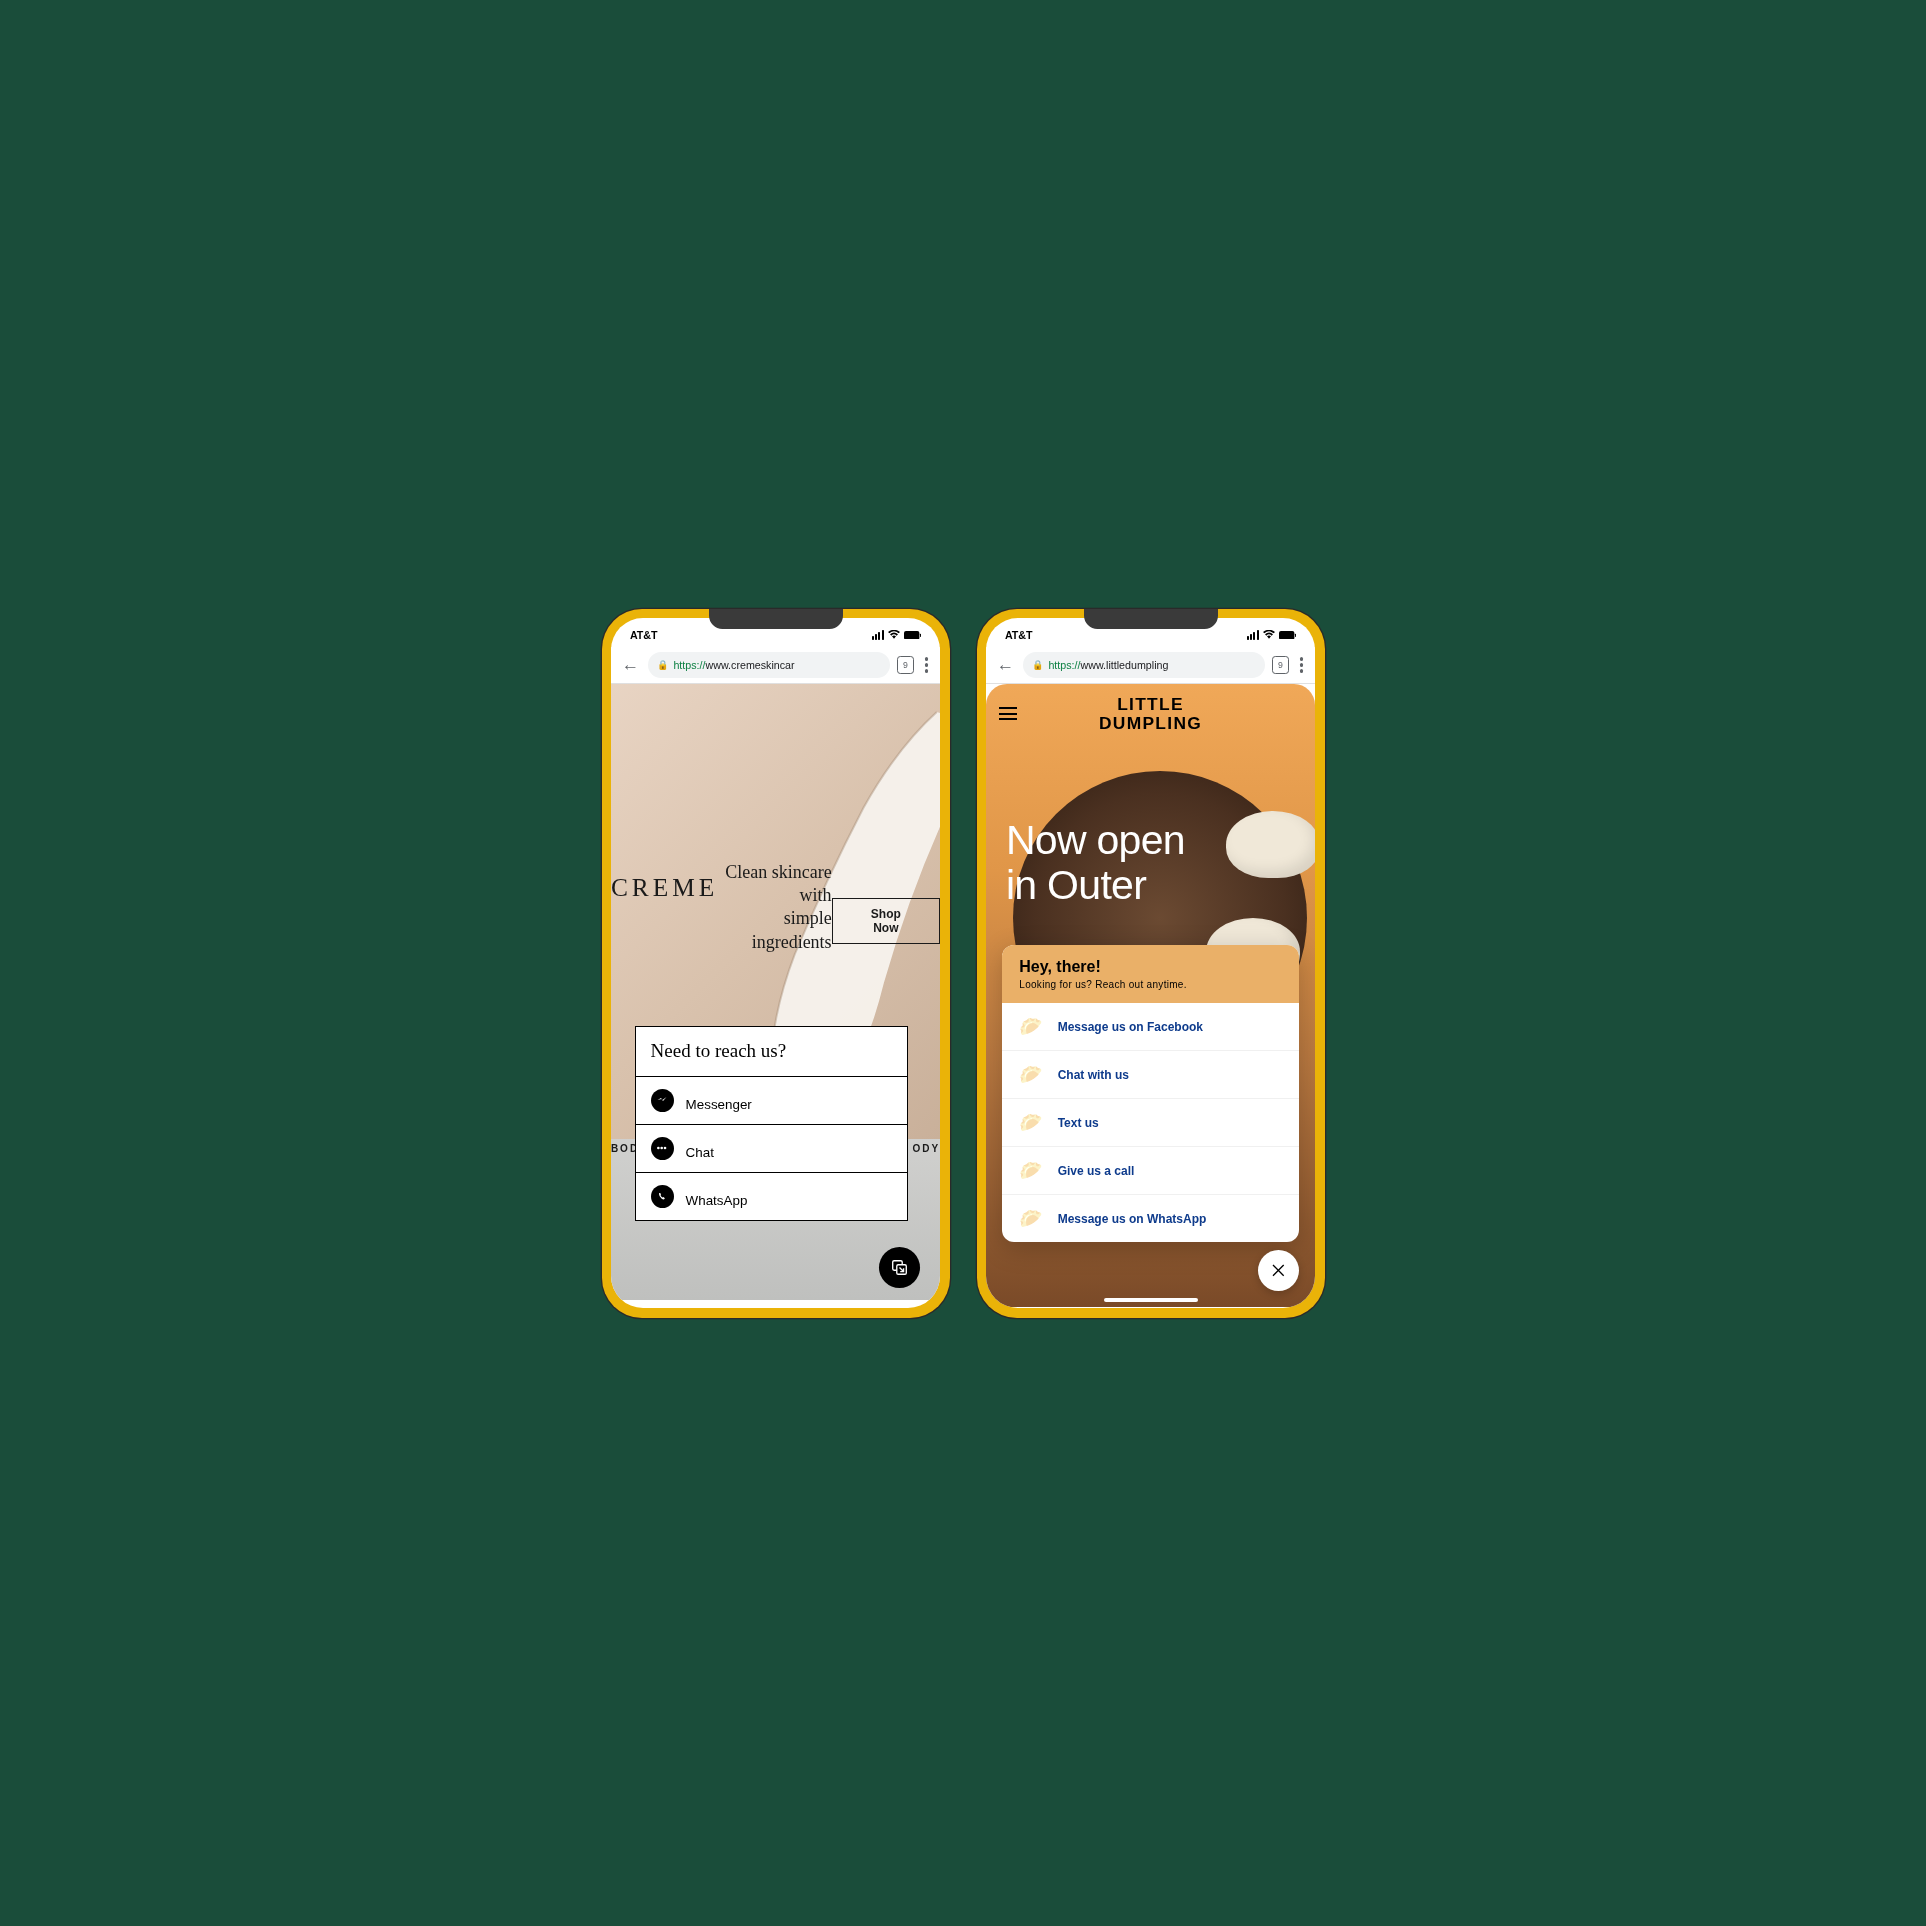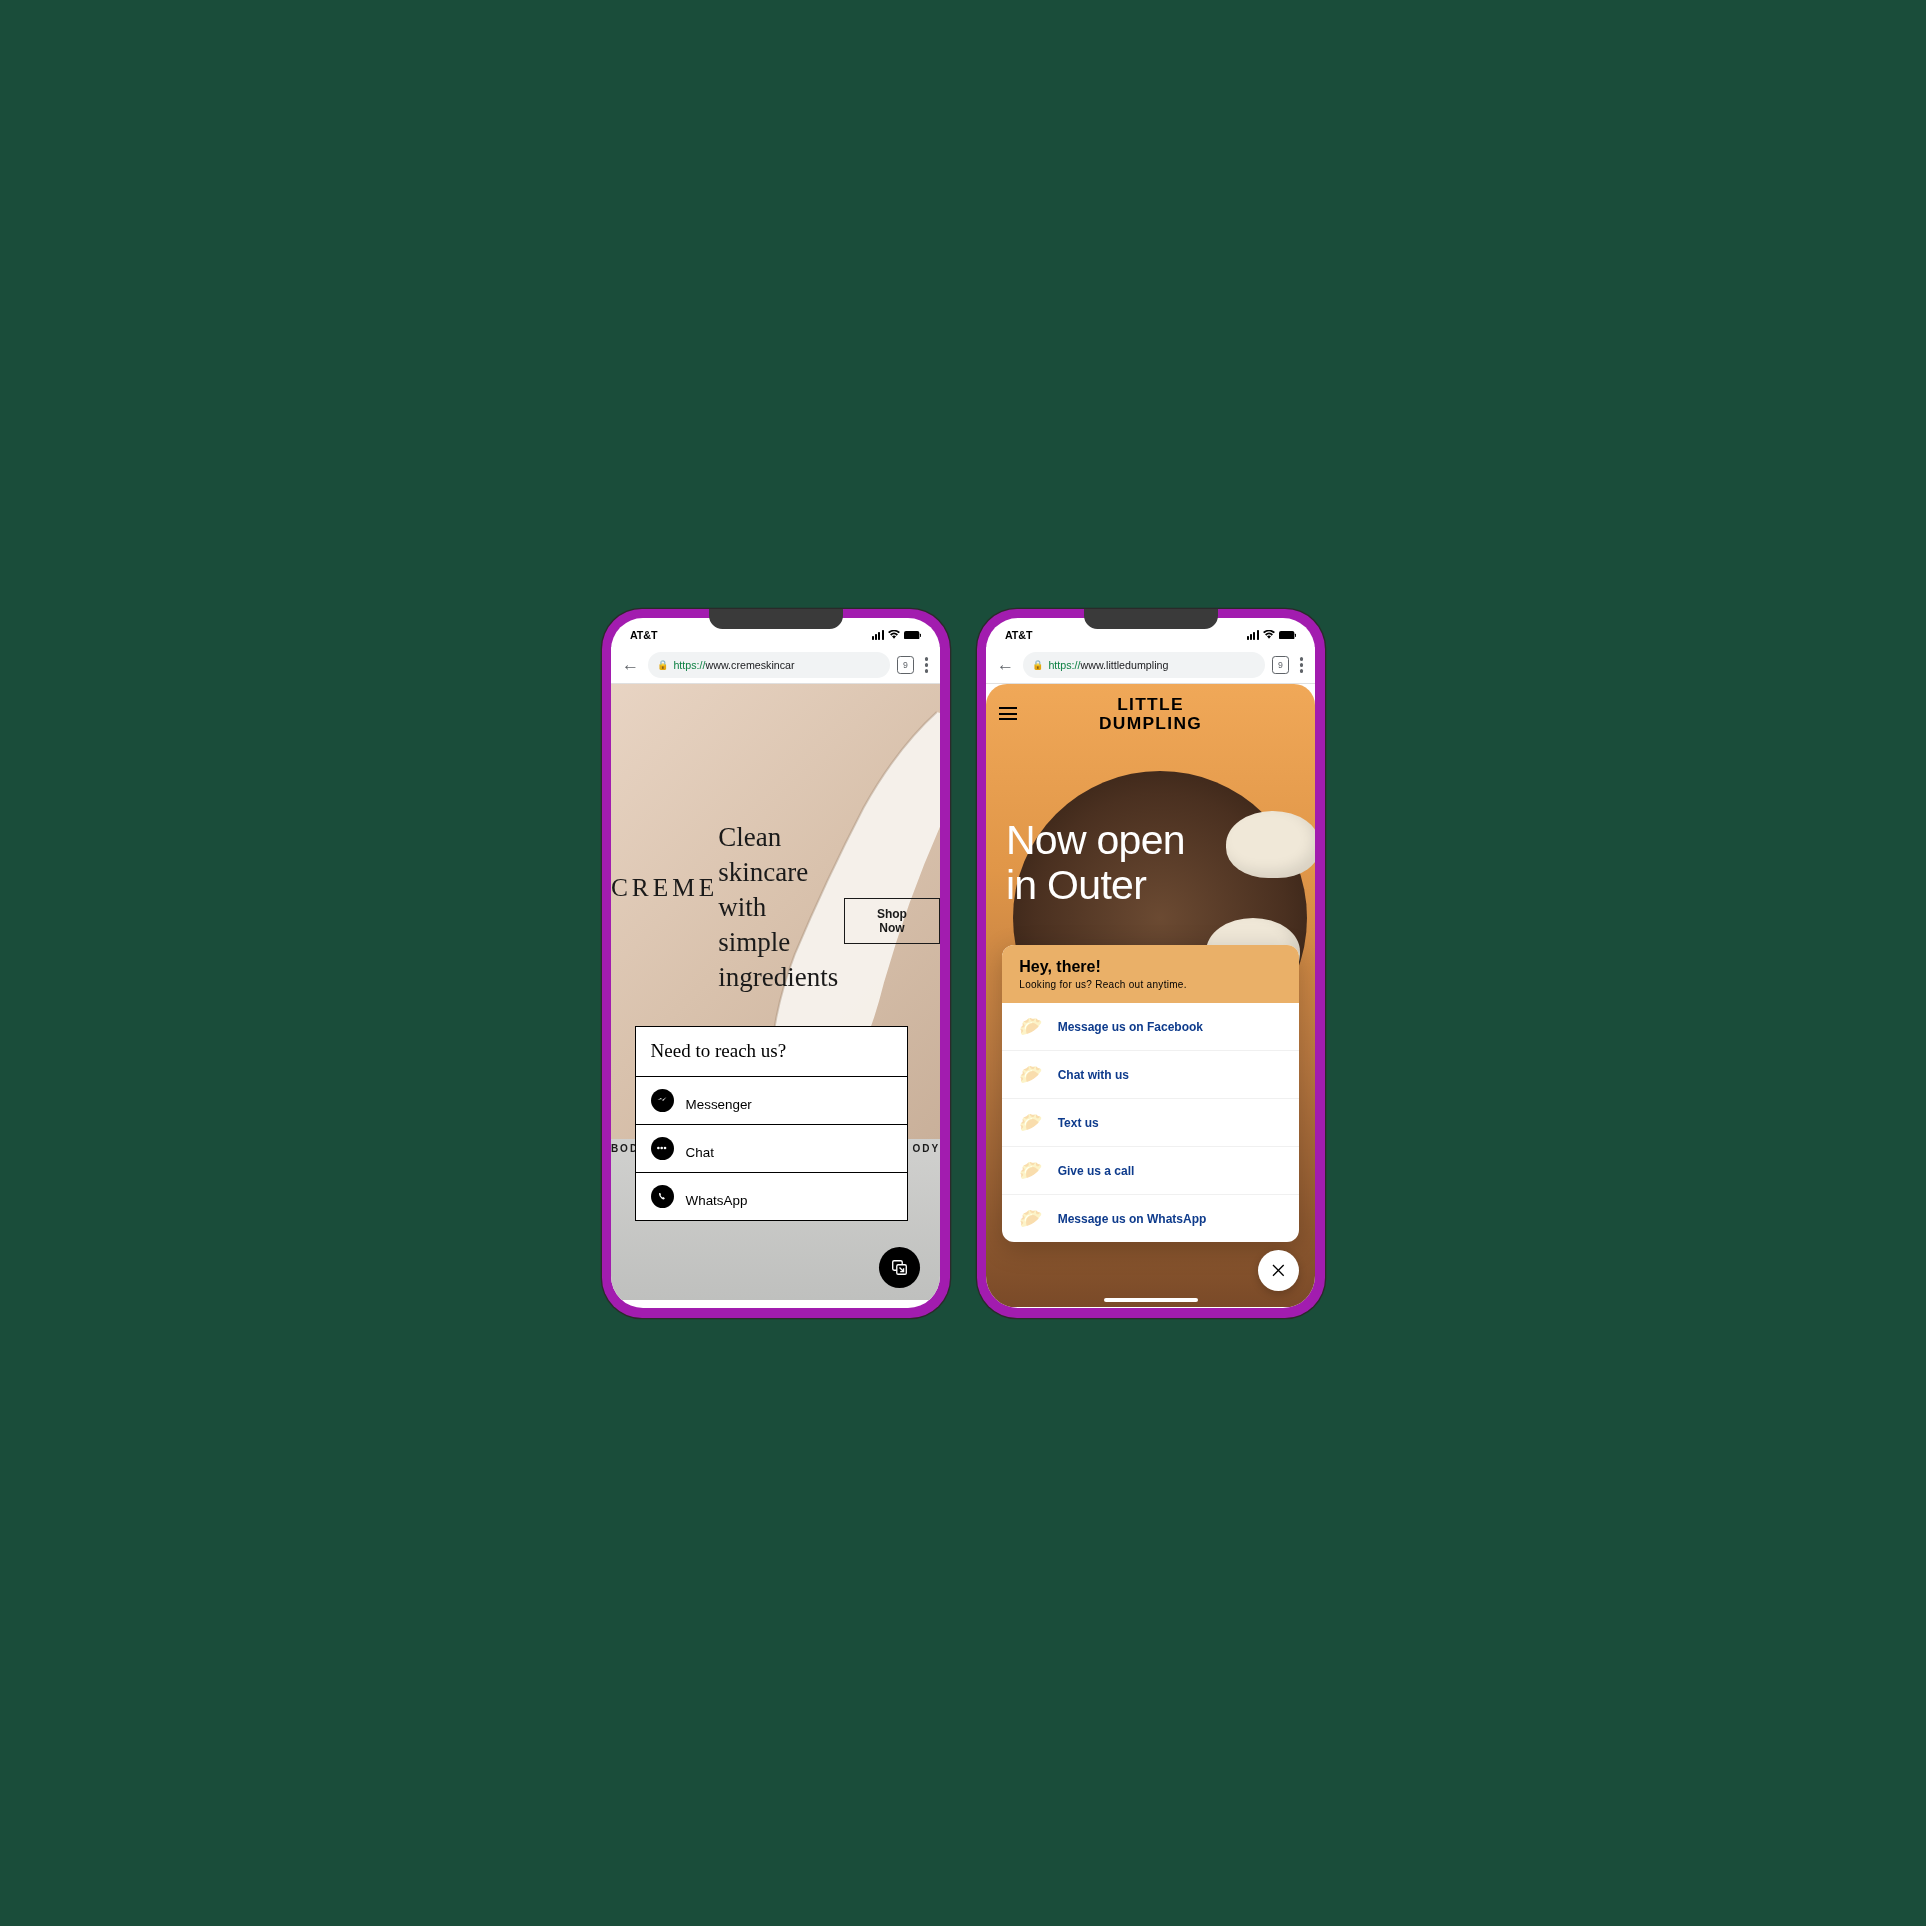--- a/index.html
+++ b/index.html
@@ -9,21 +9,21 @@
     justify-content: center;
     align-items: center;
     min-height: 100vh;
     gap: 27px;
     padding: 27px;
     font-family: -apple-system, BlinkMacSystemFont, 'Segoe UI', Helvetica, Arial, sans-serif;
   }
   .phone {
     width: 348px;
     height: 709px;
-    background: #a21caf;
+    background: #eab308;
     border-radius: 40px;
     padding: 9.4px;
     position: relative;
     box-shadow: 0 0 0 1.3px #2a2a2a;
   }
   .screen {
     width: 100%;
     height: 100%;
     background: #fff;
     border-radius: 32px;
@@ -113,23 +113,23 @@
   .creme-logo {
     font-family: 'Times New Roman', serif;
     font-size: 25.4px;
     letter-spacing: 4px;
     color: #1a1a1a;
     margin-bottom: 67px;
     z-index: 2;
   }
   .creme-tagline {
     font-family: 'Times New Roman', serif;
-    font-size: 27px;
+    font-size: 18px;
     color: #1a1a1a;
-    text-align: left;
+    text-align: right;
     line-height: 1.3;
     z-index: 2;
     margin-bottom: 28px;
   }
   .shop-btn {
     border: 1.3px solid #1a1a1a;
     background: transparent;
     padding: 8px 30px;
     font-size: 12px;
     font-weight: 600;

